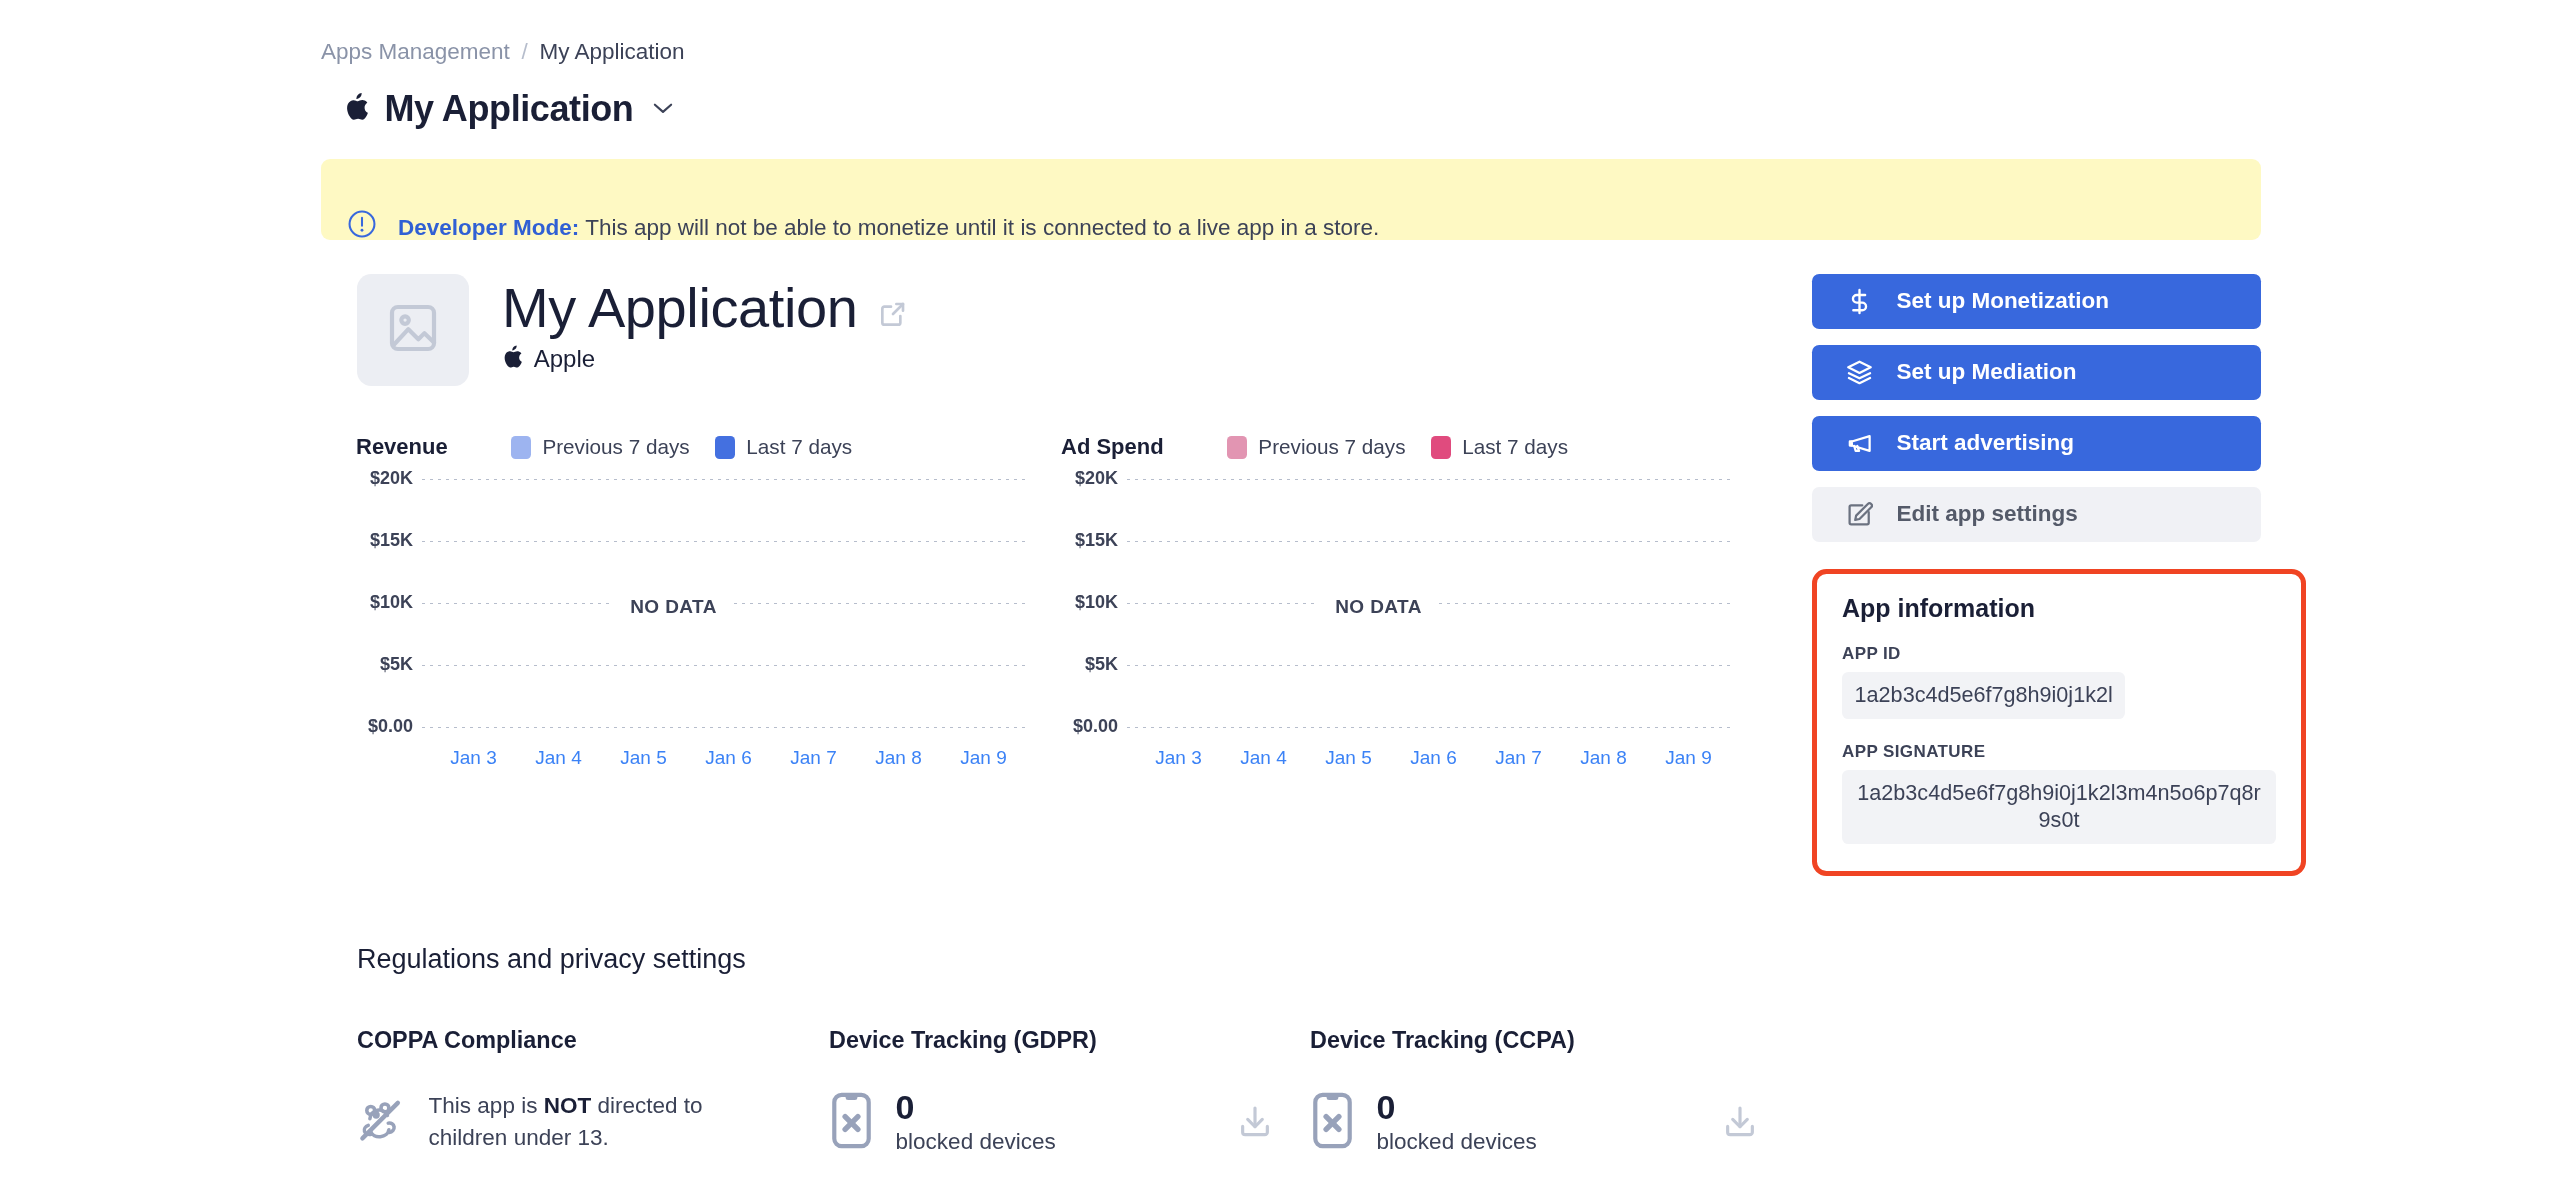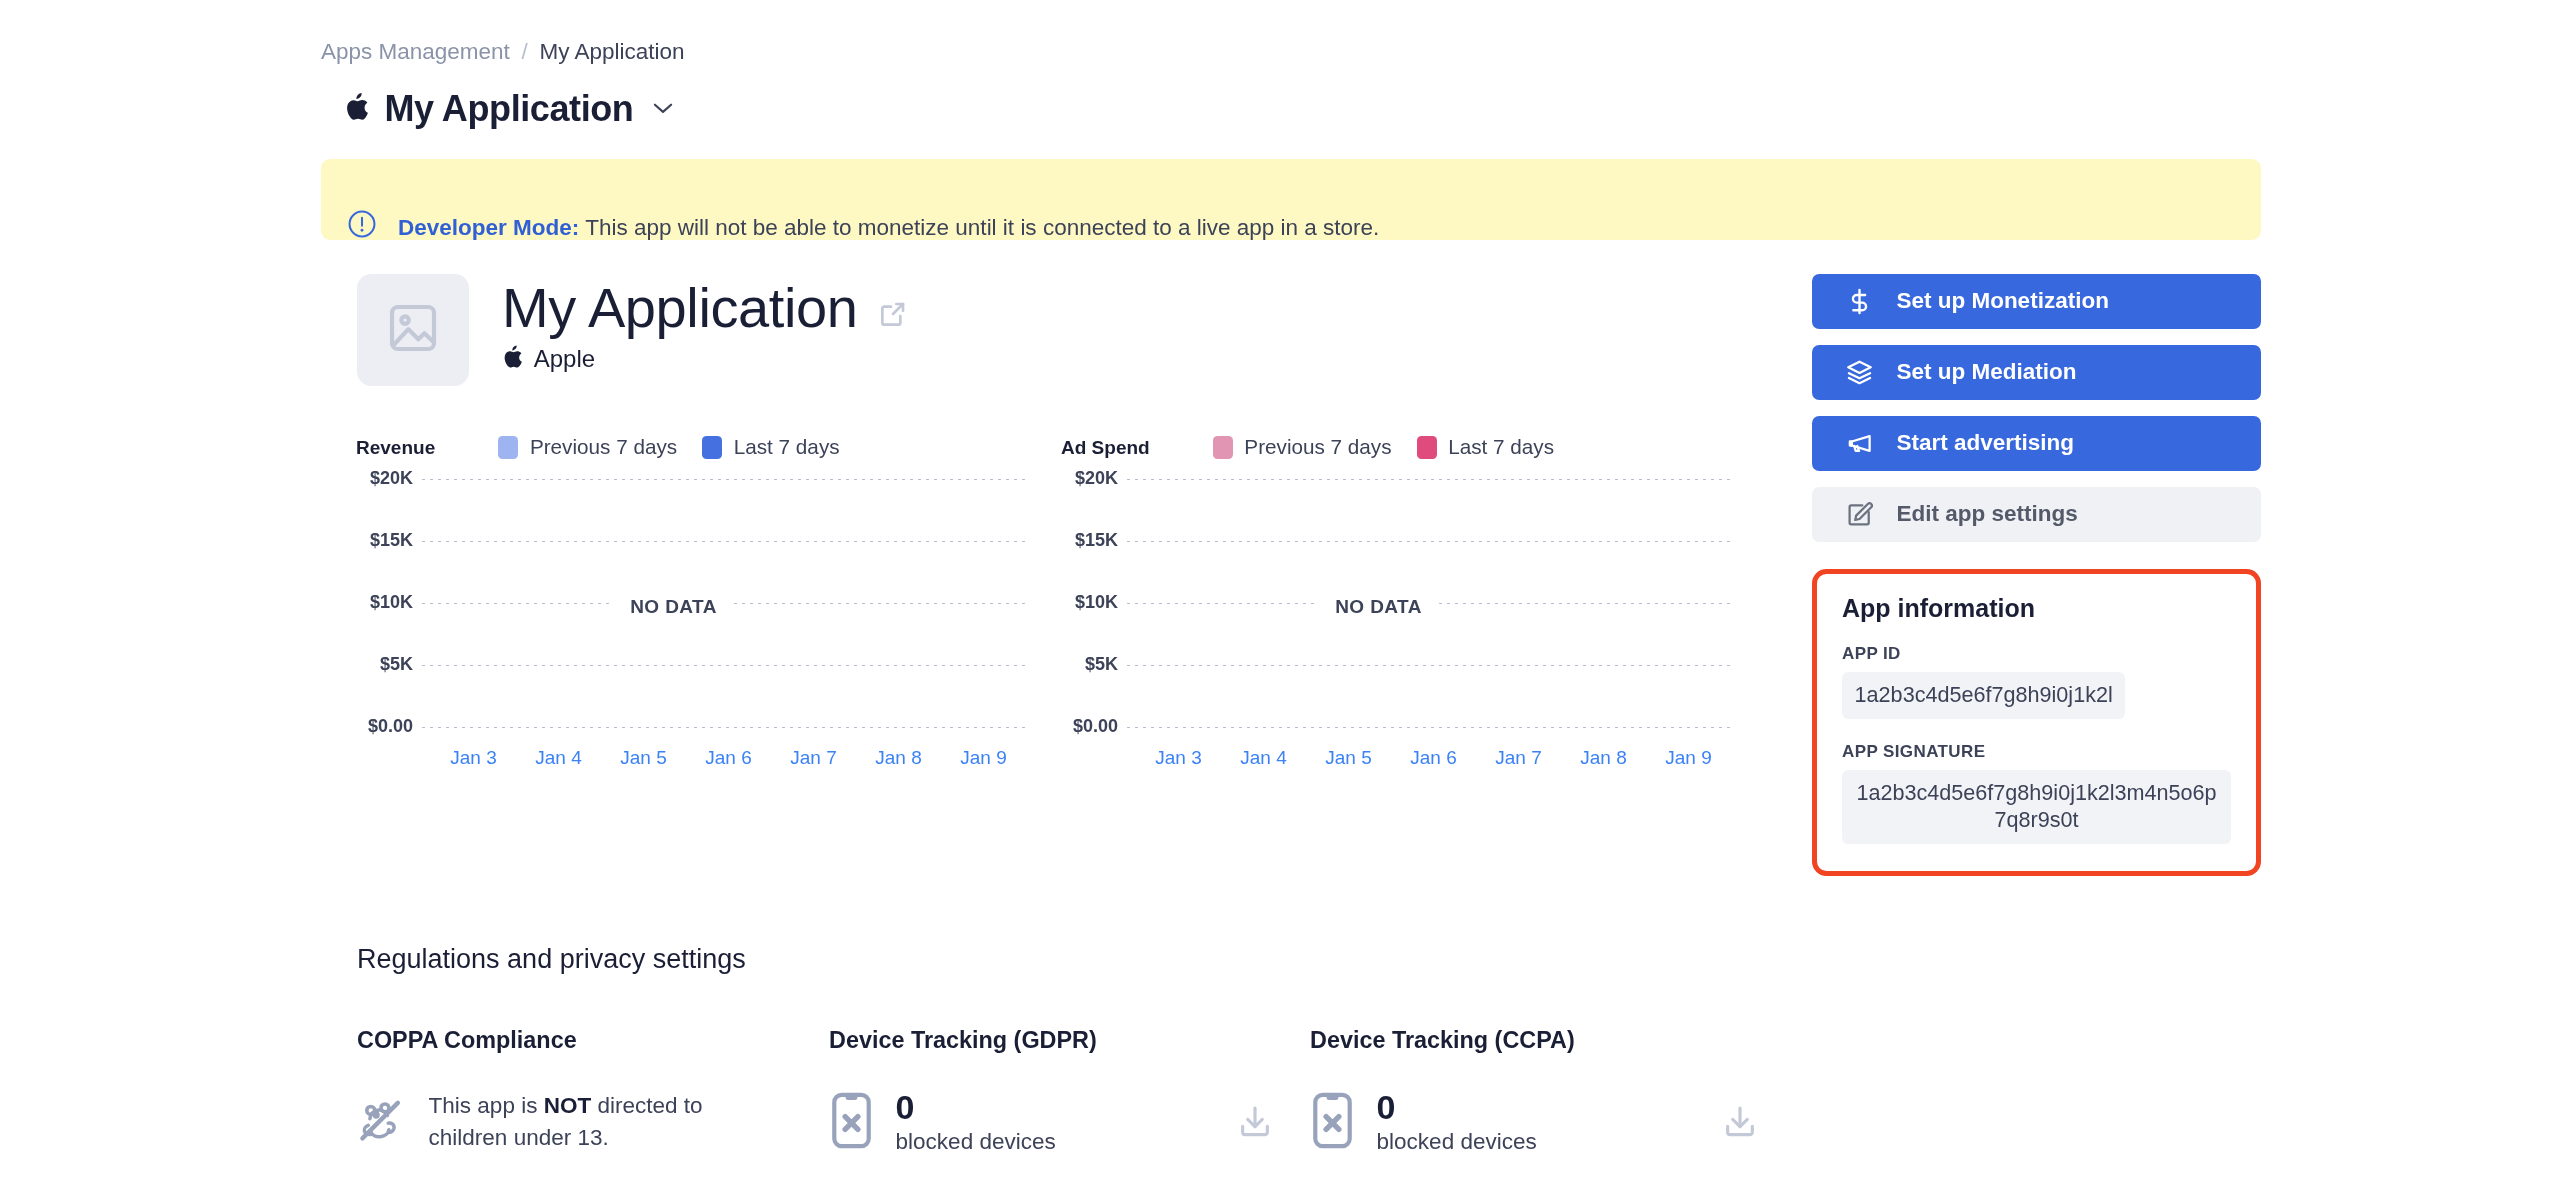--- a/index.html
+++ b/index.html
@@ -155,21 +155,21 @@
   .btn-label {
     font-size: 22.5px;
     font-weight: bold;
     line-height: 1;
   }
   .btn-icon { display: flex; flex: none; }
 
   
   .info-card {
     margin-top: 27px;
-    width: 449px;
+    width: 494px;
     background: #ffffff;
     border: 5.4px solid #f04423;
     border-radius: 14.4px;
     padding: 22.5px 25px 27px 25px;
   }
   .info-title {
     font-size: 25px;
     font-weight: bold;
     color: #1a1f36;
     line-height: 1;
@@ -201,21 +201,21 @@
     margin-top: 50px;
     margin-left: 0;
   }
   .chart-block { width: 705px; position: relative; }
   .chart-head {
     display: flex;
     align-items: center;
     margin-left: 35px;
   }
   .chart-title {
-    font-size: 19px;
+    font-size: 22px;
     font-weight: bold;
     color: #1a1f36;
     line-height: 1;
   }
   .chart-legend {
     display: flex;
     align-items: center;
     gap: 25px;
     margin-left: 63px;
   }

